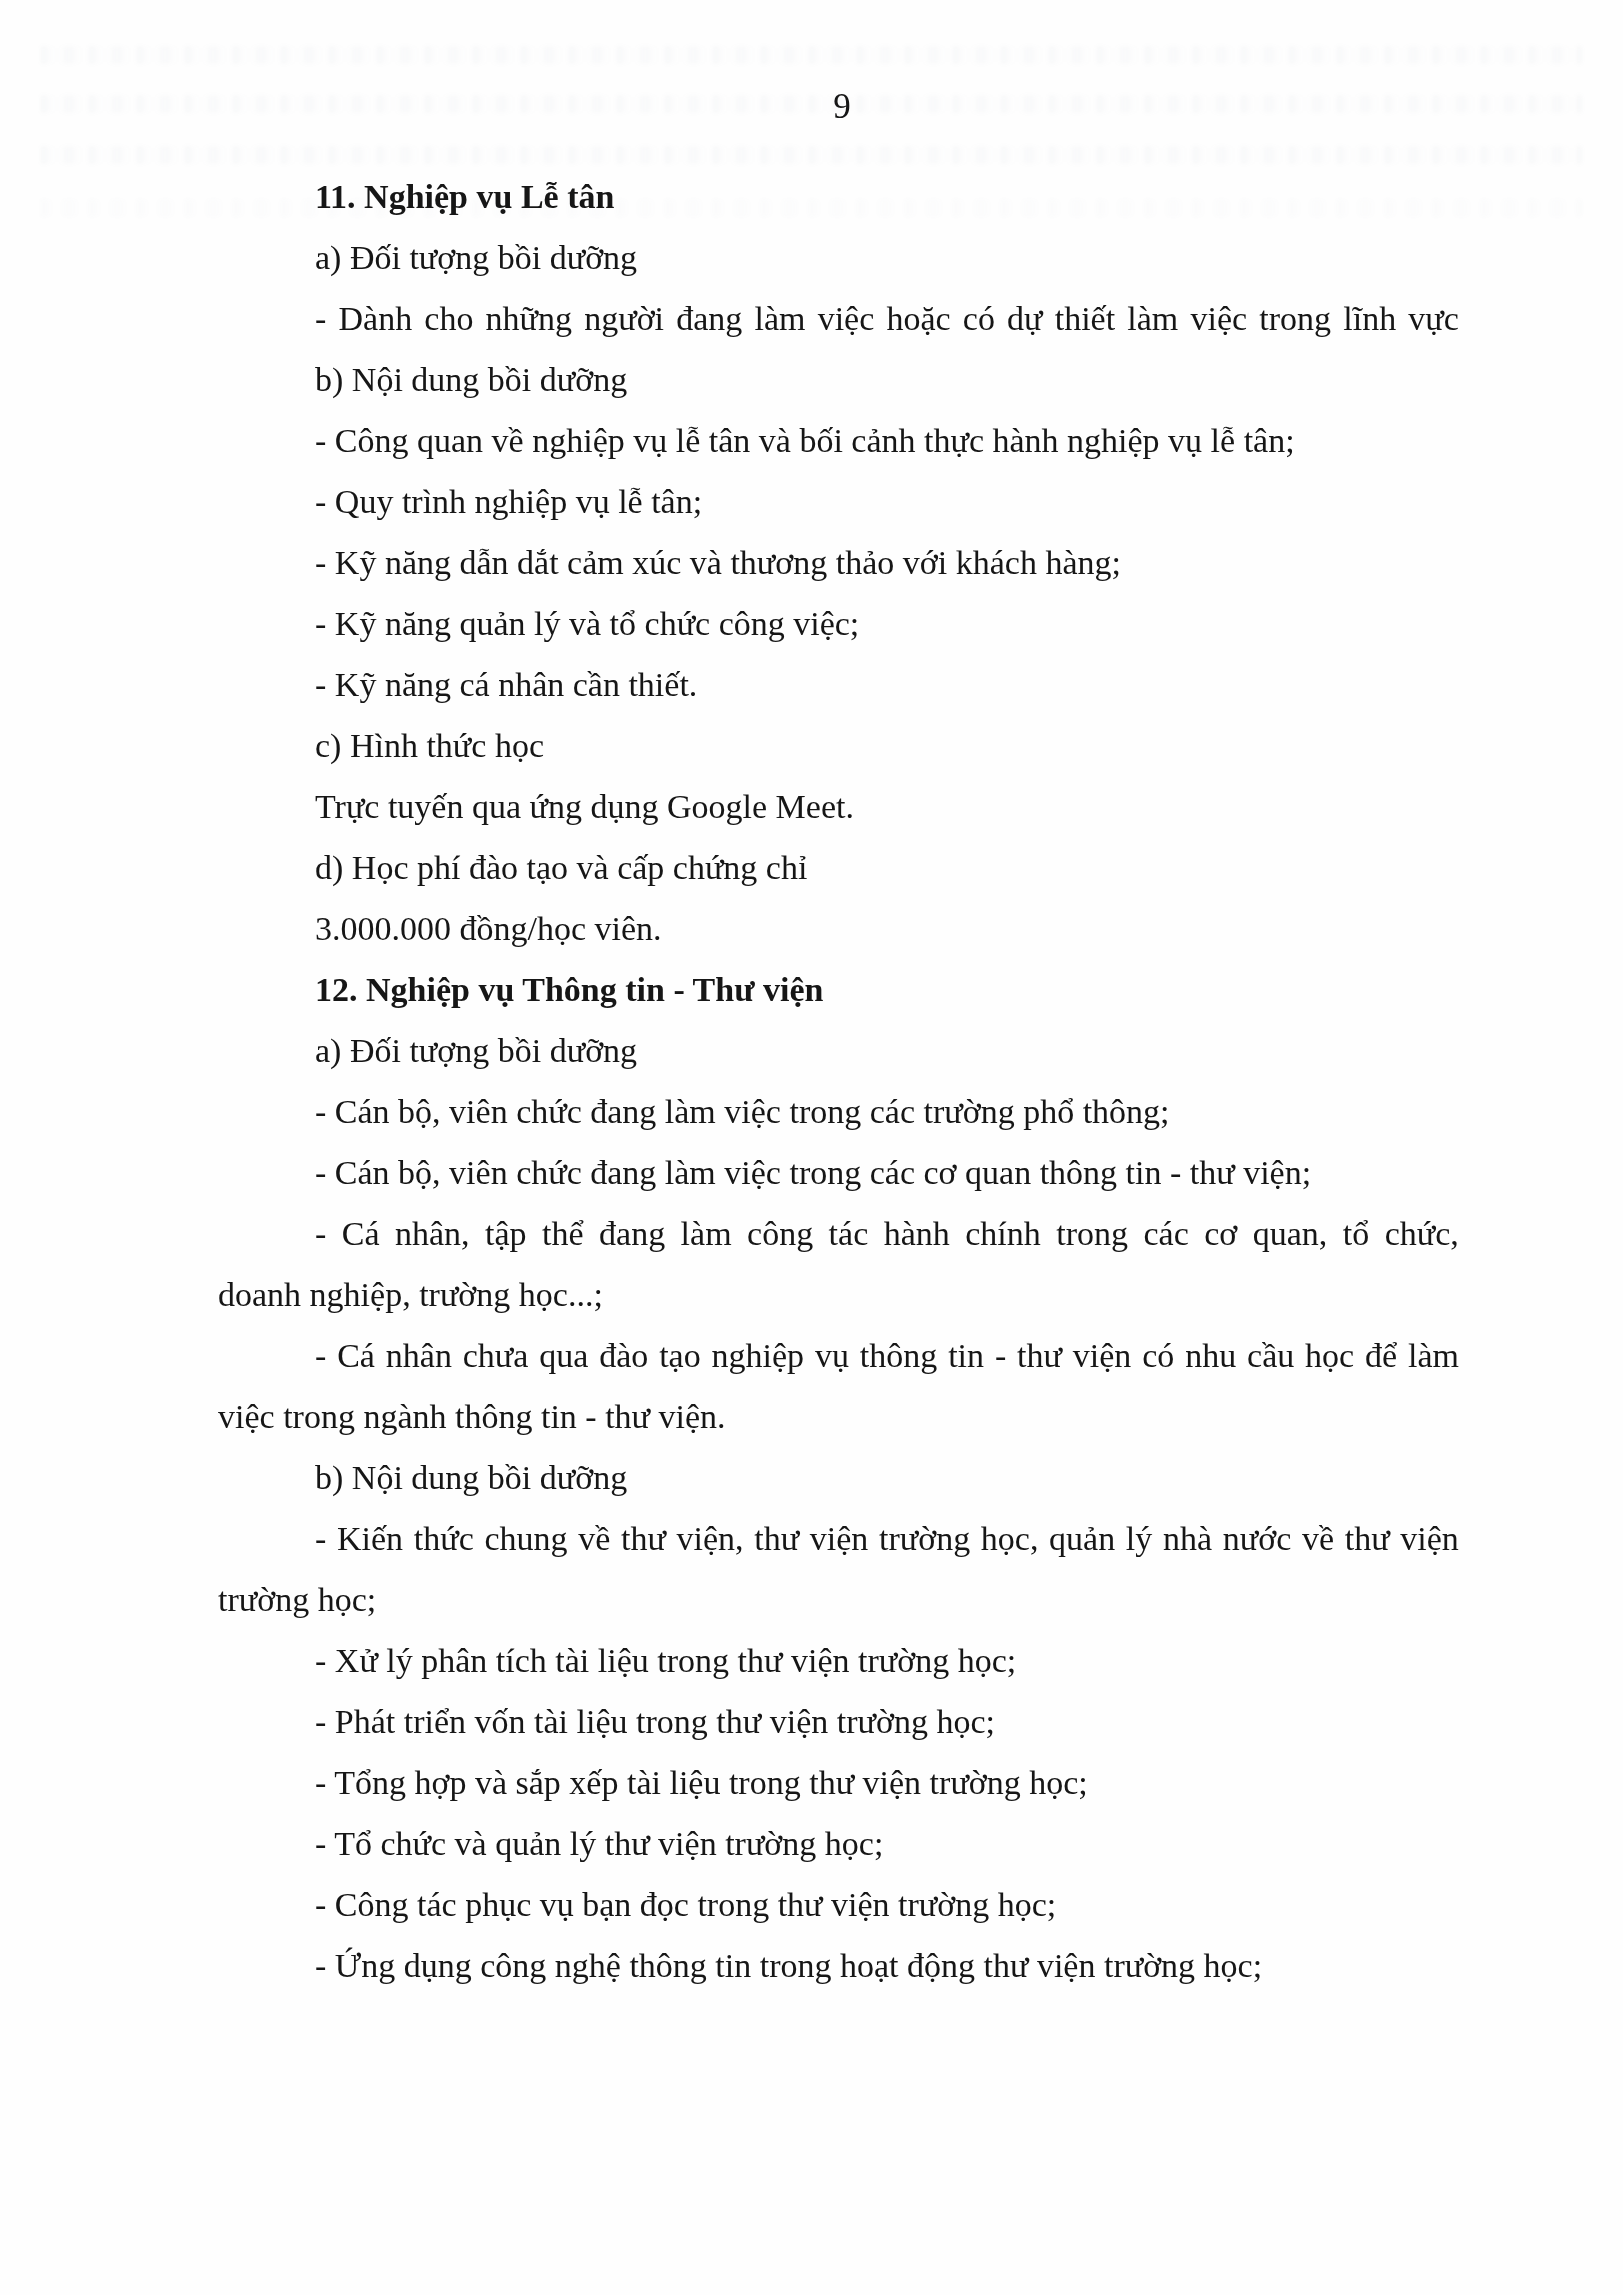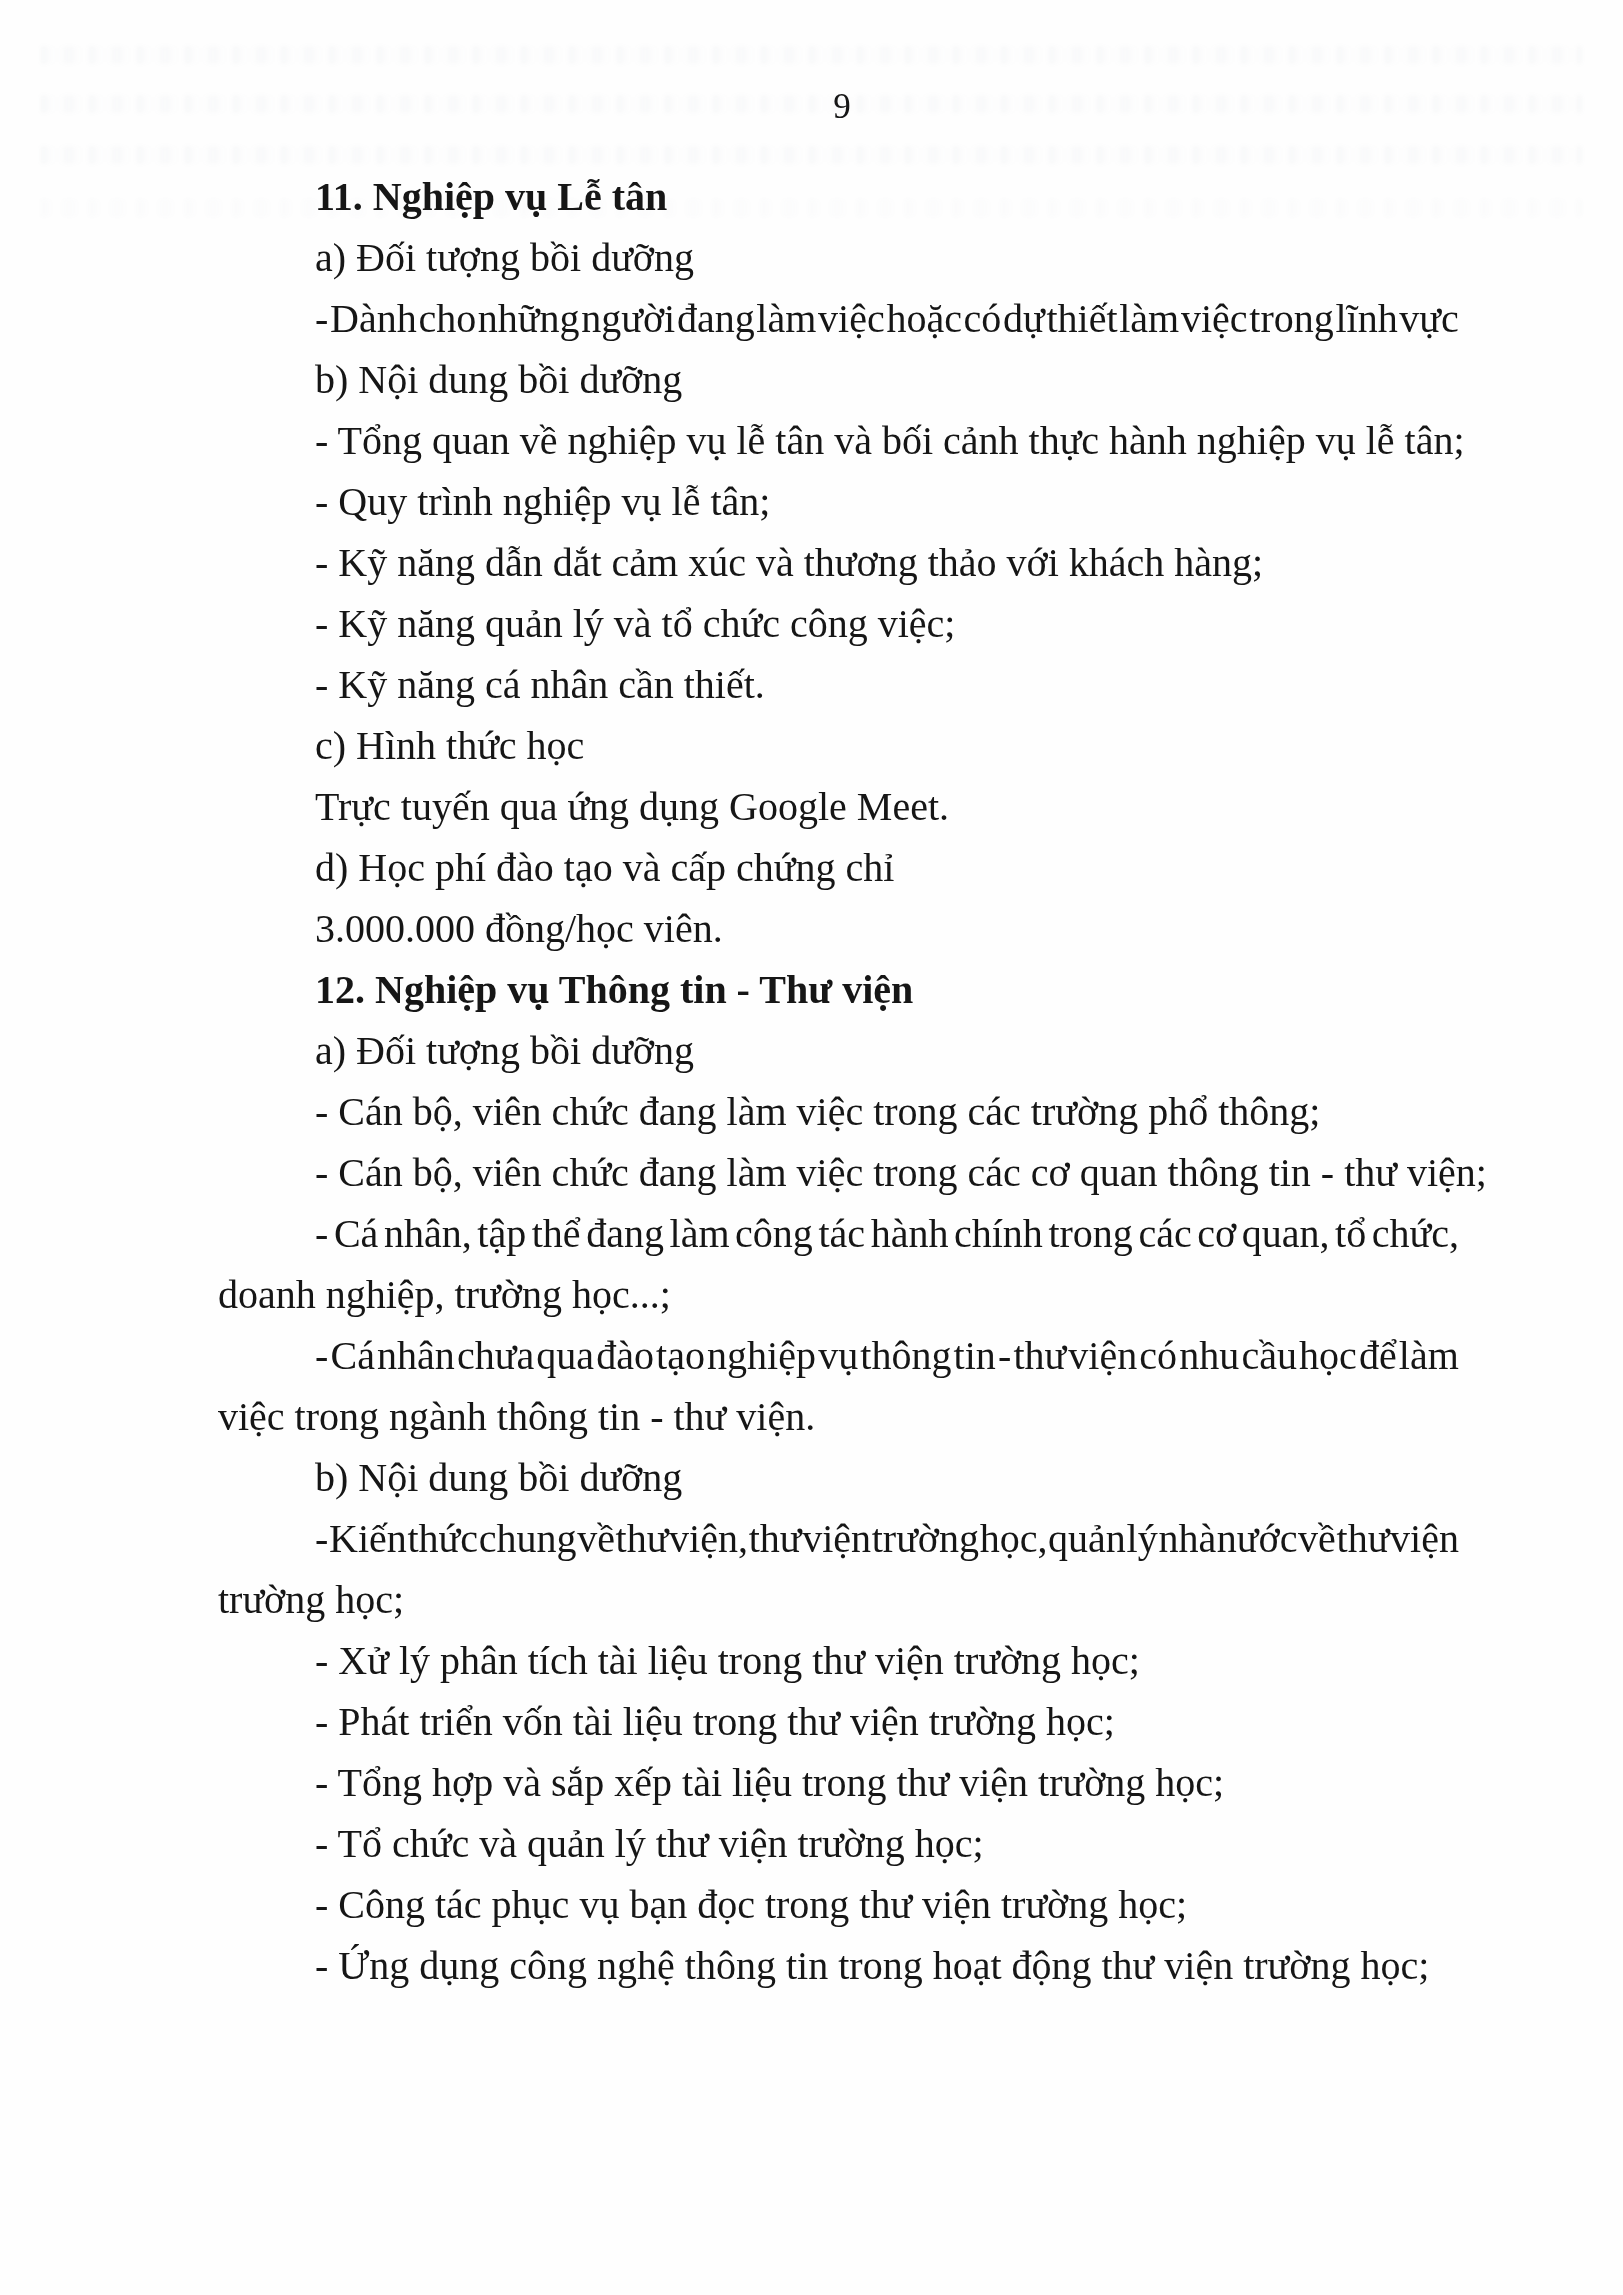--- a/index.html
+++ b/index.html
@@ -41,21 +41,21 @@
     transform: translateX(-50%);
     font-size: 35px;
     line-height: 61px;
     white-space: nowrap;
   }
   .doc {
     position: absolute;
     left: 218px;
     top: 166px;
     width: 1241px;
-    font-size: 40px;
+    font-size: 34px;
   }
   .line {
     height: 61px;
     line-height: 61px;
     white-space: nowrap;
   }
   .line.indent { padding-left: 97px; }
   .line.heading { font-weight: bold; }
   .line.justify {
     display: flex;
@@ -93,21 +93,21 @@
         <span>có</span>
         <span>dự</span>
         <span>thiết</span>
         <span>làm</span>
         <span>việc</span>
         <span>trong</span>
         <span>lĩnh</span>
         <span>vực</span>
       </div>
       <div class="line indent">b) Nội dung bồi dưỡng</div>
-      <div class="line indent">- Tổng quan về nghiệp vụ lễ tân và bối cảnh thực hành nghiệp vụ lễ tân;</div>
+      <div class="line indent">- Công quan về nghiệp vụ lễ tân và bối cảnh thực hành nghiệp vụ lễ tân;</div>
       <div class="line indent">- Quy trình nghiệp vụ lễ tân;</div>
       <div class="line indent">- Kỹ năng dẫn dắt cảm xúc và thương thảo với khách hàng;</div>
       <div class="line indent">- Kỹ năng quản lý và tổ chức công việc;</div>
       <div class="line indent">- Kỹ năng cá nhân cần thiết.</div>
       <div class="line indent">c) Hình thức học</div>
       <div class="line indent">Trực tuyến qua ứng dụng Google Meet.</div>
       <div class="line indent">d) Học phí đào tạo và cấp chứng chỉ</div>
       <div class="line indent">3.000.000 đồng/học viên.</div>
       <div class="line heading indent">12. Nghiệp vụ Thông tin - Thư viện</div>
       <div class="line indent">a) Đối tượng bồi dưỡng</div>

